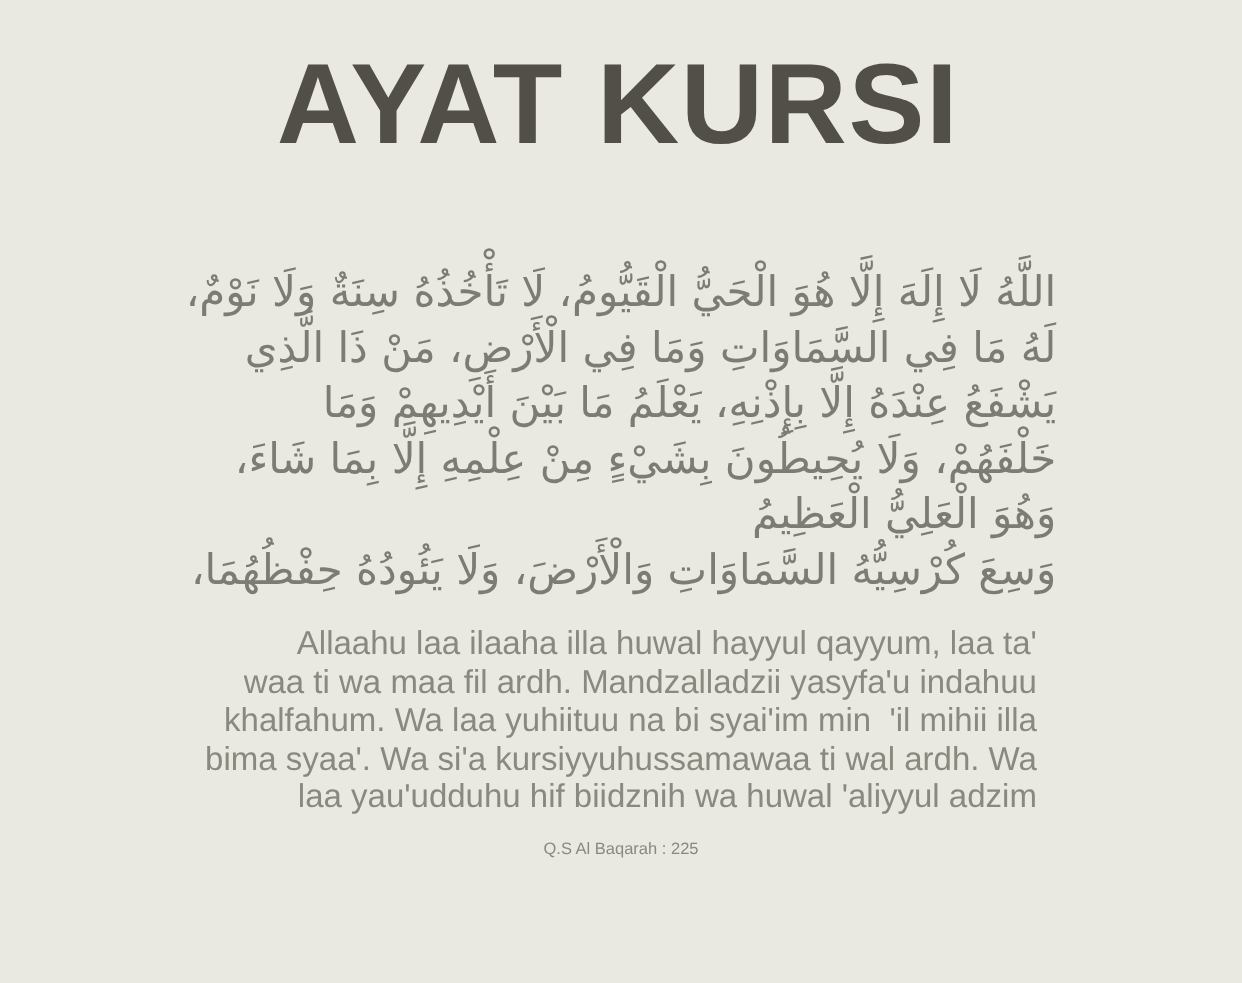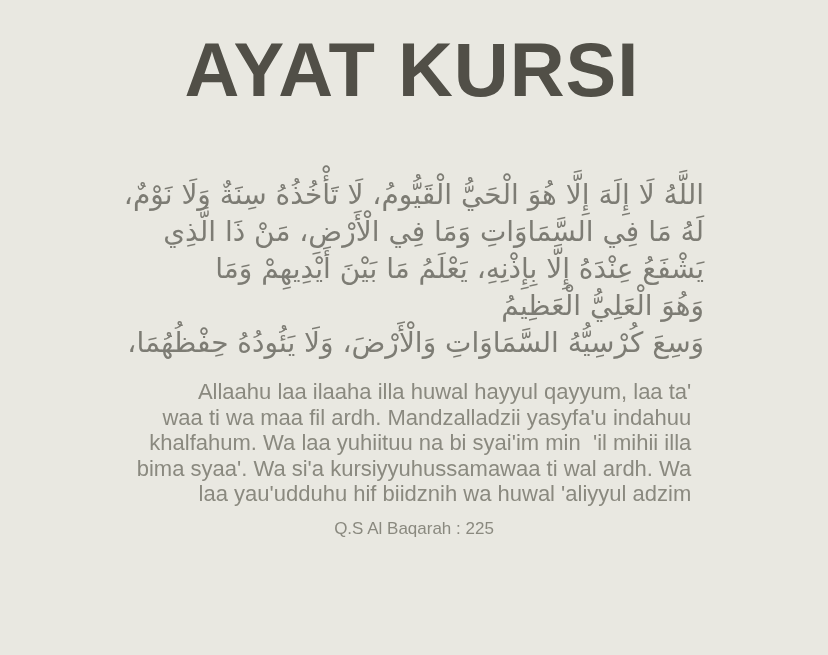--- a/index.html
+++ b/index.html
@@ -42,37 +42,38 @@
   .latin{
     margin-top:18px;
     font-size:22px;
     line-height:25.5px;
     color:var(--latin);
     text-align:right;
   }
   .latin-line{white-space:pre;}
   .citation{
     margin-top:12px;
-    font-size:17px;
+    font-size:11px;
     line-height:20px;
     color:var(--latin);
     text-align:center;
   }
 </style>
 </head>
 <body>
 
 <div class="poster">
 
   <h1 class="title">AYAT KURSI</h1>
 
   <div class="arabic" dir="rtl" lang="ar">
     <div class="ar-line">اللَّهُ لَا إِلَهَ إِلَّا هُوَ الْحَيُّ الْقَيُّومُ، لَا تَأْخُذُهُ سِنَةٌ وَلَا نَوْمٌ،</div>
     <div class="ar-line">لَهُ مَا فِي السَّمَاوَاتِ وَمَا فِي الْأَرْضِ، مَنْ ذَا الَّذِي</div>
     <div class="ar-line">يَشْفَعُ عِنْدَهُ إِلَّا بِإِذْنِهِ، يَعْلَمُ مَا بَيْنَ أَيْدِيهِمْ وَمَا</div>
+    <div class="ar-line">خَلْفَهُمْ، وَلَا يُحِيطُونَ بِشَيْءٍ مِنْ عِلْمِهِ إِلَّا بِمَا شَاءَ،</div>
     <div class="ar-line">وَهُوَ الْعَلِيُّ الْعَظِيمُ</div>
     <div class="ar-line">وَسِعَ كُرْسِيُّهُ السَّمَاوَاتِ وَالْأَرْضَ، وَلَا يَئُودُهُ حِفْظُهُمَا،</div>
   </div>
 
   <div class="latin" lang="id">
     <div class="latin-line">Allaahu laa ilaaha illa huwal hayyul qayyum, laa ta'</div>
     <div class="latin-line">waa ti wa maa fil ardh. Mandzalladzii yasyfa'u indahuu</div>
     <div class="latin-line">khalfahum. Wa laa yuhiituu na bi syai'im min  'il mihii illa</div>
     <div class="latin-line">bima syaa'. Wa si'a kursiyyuhussamawaa ti wal ardh. Wa</div>
     <div class="latin-line">laa yau'udduhu hif biidznih wa huwal 'aliyyul adzim</div>

